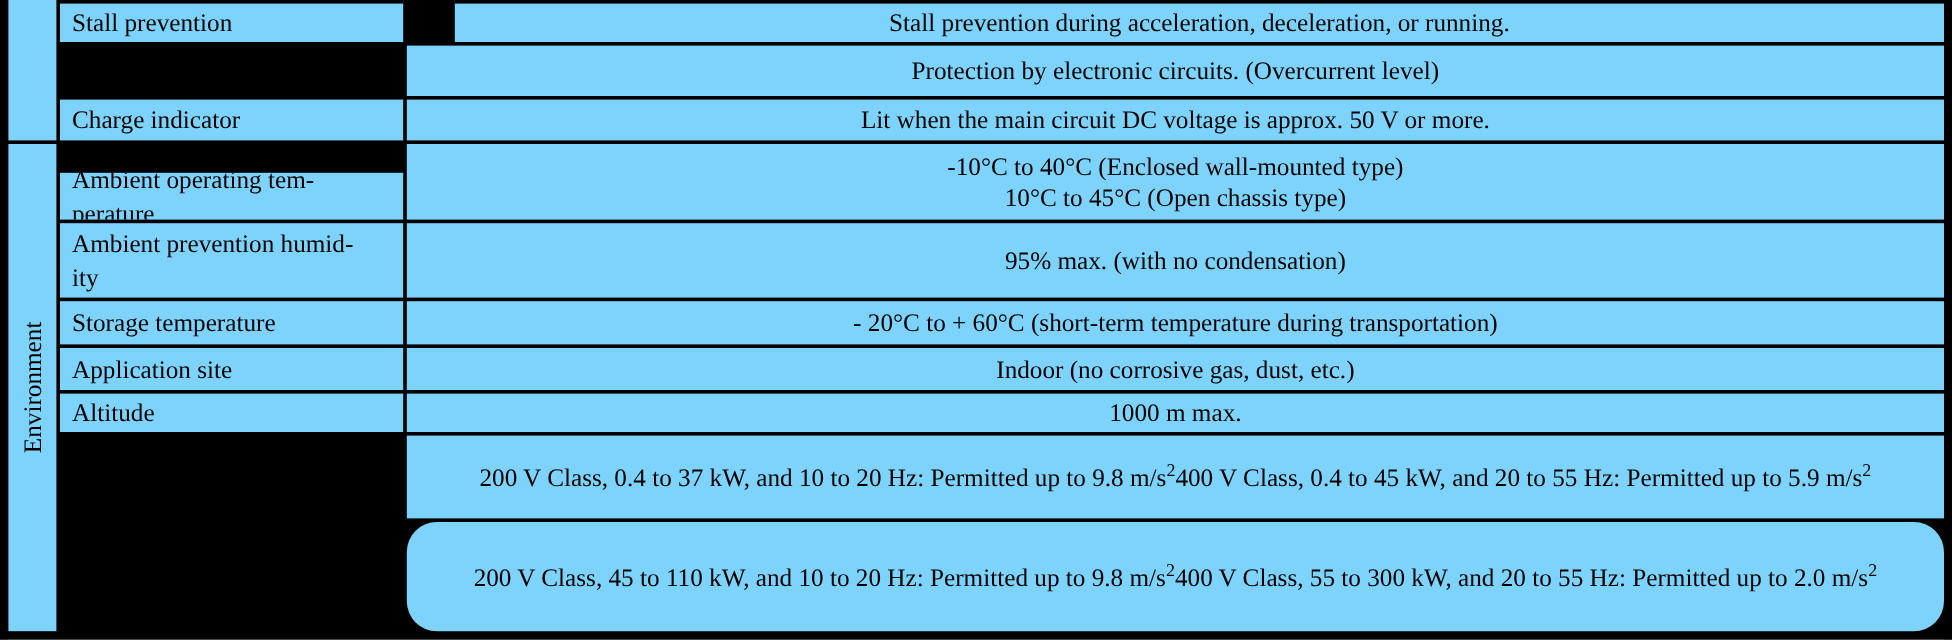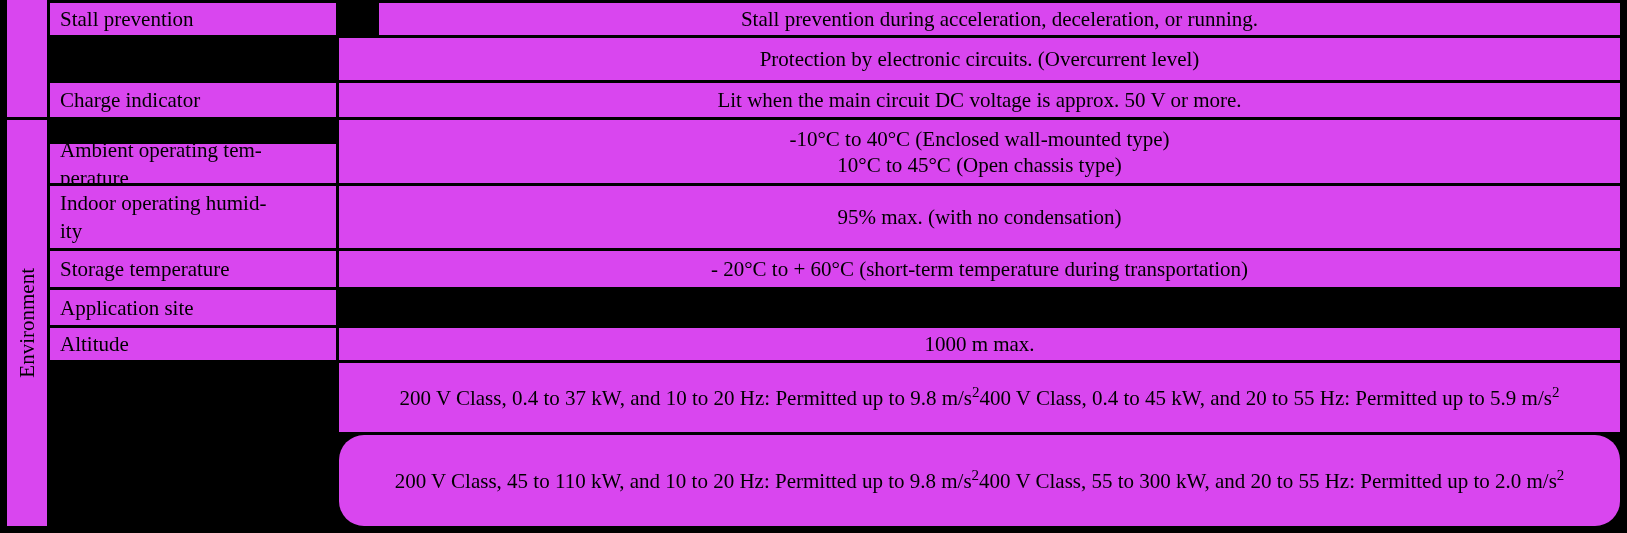--- a/index.html
+++ b/index.html
@@ -12,21 +12,21 @@
     border-top: none;
     display: grid;
     grid-template-columns: 40px 286px 1fr;
     grid-template-rows: 35px 42px 34px 63px 62px 36px 35px 32px 69px 1fr;
     gap: 3px;
     font-family: "Liberation Serif", "DejaVu Serif", serif;
     font-size: 21px;
     color: #000;
   }
   .cell {
-    background: #d946ef;
+    background: #7dd3fc;
     box-sizing: border-box;
     display: flex;
     align-items: center;
     overflow: hidden;
   }
   .topline { border-top: 3px solid #000; }
   .label {
     justify-content: flex-start;
     padding-left: 10px;
     padding-right: 6px;
@@ -85,36 +85,39 @@
   <div class="cell label" style="grid-column:2; grid-row:4;margin-top:24px;">
     <span>Ambient operating tem-
 perature</span>
   </div>
   <div class="cell value" style="grid-column:3; grid-row:4;">
     <span>-10°C to 40°C (Enclosed wall-mounted type)
 10°C to 45°C (Open chassis type)</span>
   </div>
 
   <div class="cell label" style="grid-column:2; grid-row:5;">
-    <span>Indoor operating humid-
+    <span>Ambient prevention humid-
 ity</span>
   </div>
   <div class="cell value" style="grid-column:3; grid-row:5;">
     <span>95% max. (with no condensation)</span>
   </div>
 
   <div class="cell label" style="grid-column:2; grid-row:6;">
     <span>Storage temperature</span>
   </div>
   <div class="cell value" style="grid-column:3; grid-row:6;">
     <span>- 20°C to + 60°C (short-term temperature during transportation)</span>
   </div>
 
   <div class="cell label" style="grid-column:2; grid-row:7;">
     <span>Application site</span>
+  </div>
+  <div class="cell value" style="grid-column:3; grid-row:7;">
+    <span>Indoor (no corrosive gas, dust, etc.)</span>
   </div>
 
   <div class="cell label" style="grid-column:2; grid-row:8;">
     <span>Altitude</span>
   </div>
   <div class="cell value" style="grid-column:3; grid-row:8;">
     <span>1000 m max.</span>
   </div>
 
 

